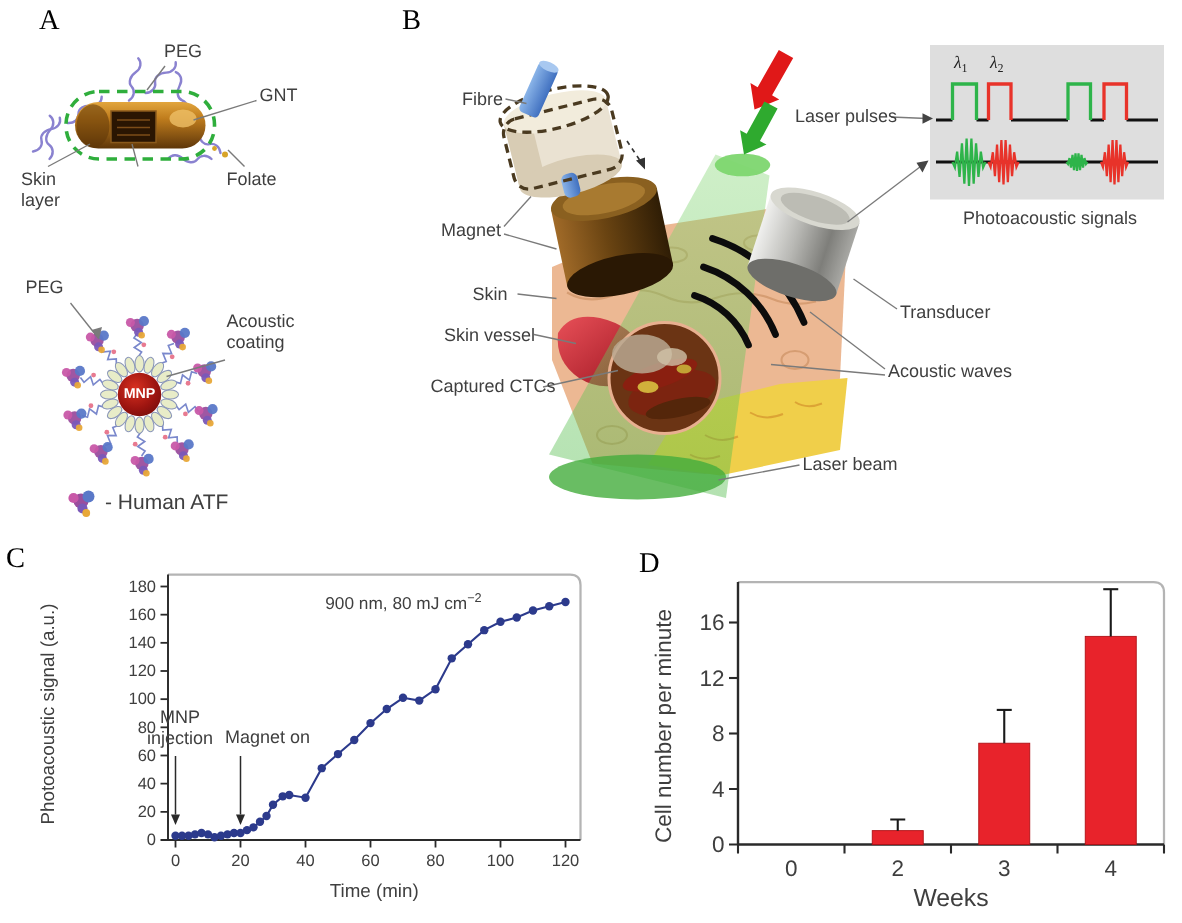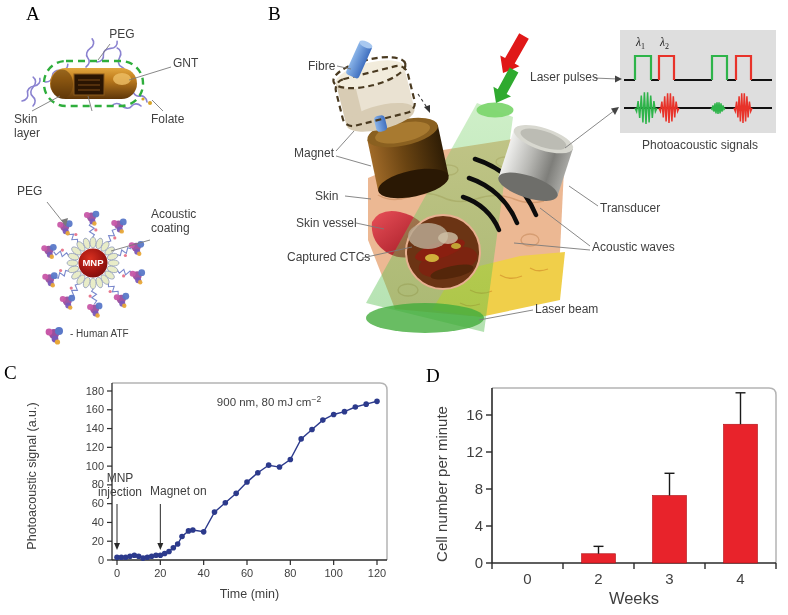--- a/index.html
+++ b/index.html
@@ -6,21 +6,21 @@
   #figure{position:relative;width:788px;height:615px;background:#fff;overflow:hidden;
           font-family:"Liberation Sans",sans-serif;}
   #art{position:absolute;left:0;top:0;}
   .lbl{position:absolute;font-size:12px;color:#3f3f3f;line-height:14px;white-space:nowrap;}
   .lbl.center{text-align:center;white-space:normal;}
   .panel-letter{position:absolute;font-family:"Liberation Serif",serif;font-size:19px;color:#000;}
   .mnp-core-label{position:absolute;color:#fff;font-weight:bold;font-size:9.5px;text-align:center;}
   .lambda{position:absolute;font-family:"Liberation Serif",serif;font-style:italic;
           font-size:11.5px;color:#222;}
   .lambda sub{font-size:8px;font-style:normal;}
-  .legend-lbl{font-size:10px;}
+  .legend-lbl{font-size:14px;}
 </style>
 </head>
 <body>
 
 <div id="figure">
 
 <svg id="art" width="788" height="615" viewBox="0 0 788 615">
   <defs>
     <linearGradient id="gCap" x1="0" y1="0" x2="0" y2="1">
       <stop offset="0" stop-color="#e2a63e"></stop>

